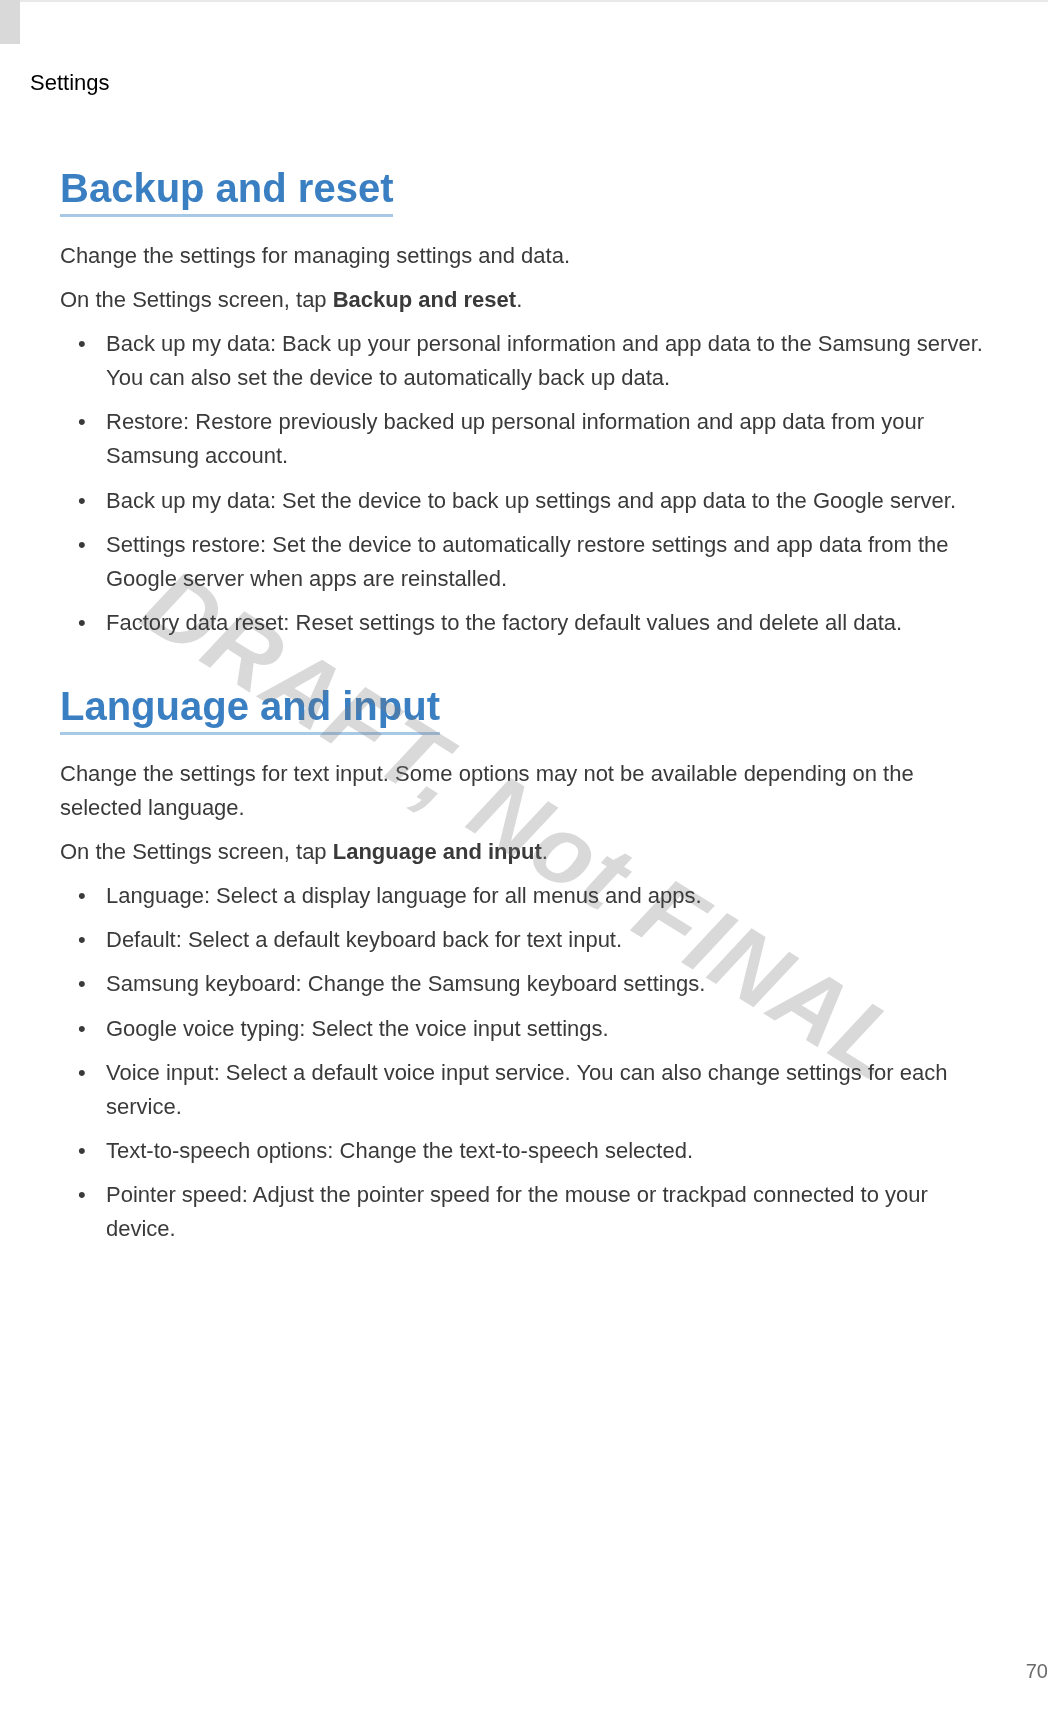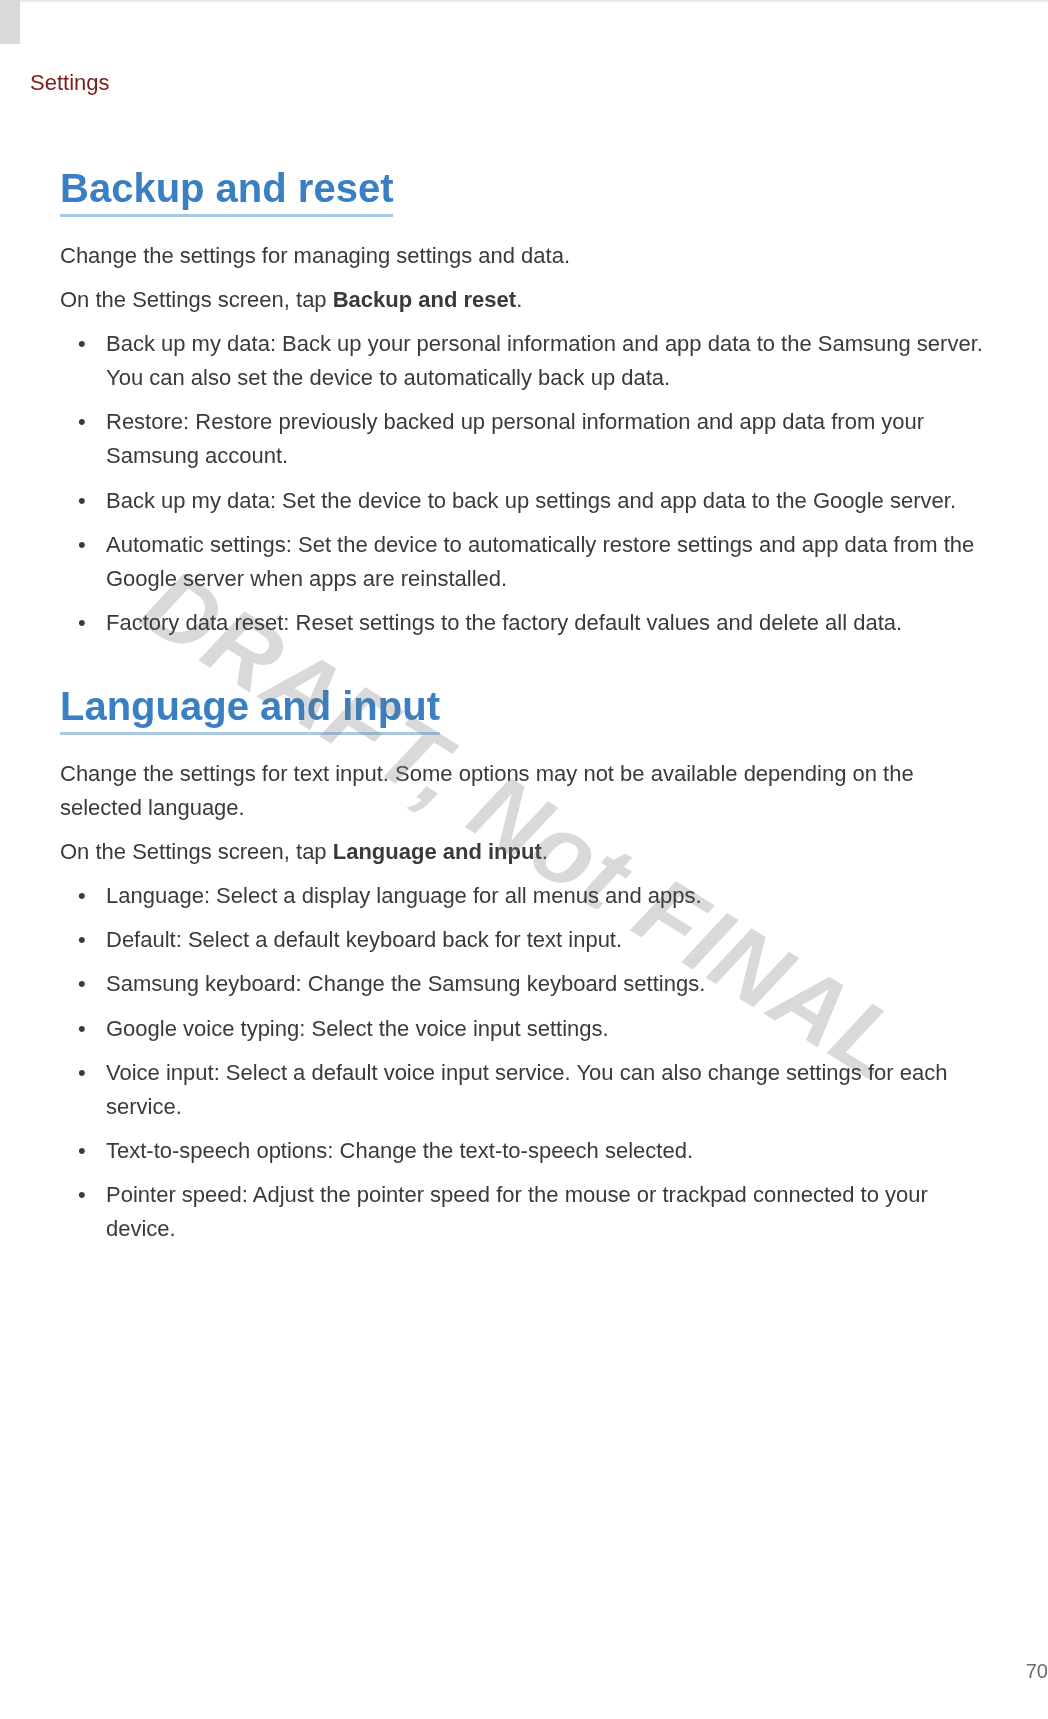--- a/index.html
+++ b/index.html
@@ -1,20 +1,20 @@
 <!DOCTYPE html>
 <html><head>
 <meta charset="utf-8">
 <style>
   * { margin: 0; padding: 0; box-sizing: border-box; }
   html, body { width: 1048px; height: 1719px; background: #fff; font-family: Arial, Helvetica, sans-serif; color: #3a3a3a; }
   .page { position: relative; width: 1048px; height: 1719px; padding: 70px 60px 40px 60px; }
   .left-tab { position: absolute; left: 0; top: 0; width: 20px; height: 44px; background: #d9d9d9; }
   .top-rule { position: absolute; left: 20px; top: 0; width: 1028px; height: 2px; background: #e9e9e9; }
-  .breadcrumb { font-size: 22px; color: #7f1d1d; margin-bottom: 70px; margin-left: -30px; }
+  .breadcrumb { font-size: 22px; color: #000000; margin-bottom: 70px; margin-left: -30px; }
   .section-title { font-size: 40px; font-weight: bold; color: #3a7fc2; border-bottom: 3px solid #a8c9e6; display: inline-block; padding-bottom: 4px; margin-bottom: 22px; line-height: 1.1; }
   .intro { font-size: 22px; line-height: 1.55; margin-bottom: 10px; }
   .intro .bold { font-weight: bold; }
   ul.items { list-style: none; margin: 10px 0 44px 0; }
   ul.items li { position: relative; padding-left: 46px; font-size: 22px; line-height: 1.55; margin-bottom: 10px; }
   ul.items li::before { content: "•"; position: absolute; left: 18px; top: 0; font-size: 22px; color: #3a3a3a; }
   .term { font-weight: normal; }
   .page-number { position: absolute; bottom: 36px; left: 0; width: 100%; text-align: right; font-size: 20px; color: #6b6b6b; }
   .watermark {
     position: absolute;
@@ -45,21 +45,21 @@
   <div class="section-block">
     <div class="section-title">Backup and reset</div>
     <p class="intro">Change the settings for managing settings and data.</p>
     <p class="intro">
       <span>On the Settings screen, tap </span><span class="bold">Backup and reset</span><span>.</span>
     </p>
     <ul class="items">
       <li><span class="term">Back up my data</span><span>: Back up your personal information and app data to the Samsung server. You can also set the device to automatically back up data.</span></li>
       <li><span class="term">Restore</span><span>: Restore previously backed up personal information and app data from your Samsung account.</span></li>
       <li><span class="term">Back up my data</span><span>: Set the device to back up settings and app data to the Google server.</span></li>
-      <li><span class="term">Automatic settings</span><span>: Set the device to automatically restore settings and app data from the Google server when apps are reinstalled.</span></li>
+      <li><span class="term">Settings restore</span><span>: Set the device to automatically restore settings and app data from the Google server when apps are reinstalled.</span></li>
       <li><span class="term">Factory data reset</span><span>: Reset settings to the factory default values and delete all data.</span></li>
     </ul>
   </div>
 
   <div class="section-block">
     <div class="section-title">Language and input</div>
     <p class="intro">Change the settings for text input. Some options may not be available depending on the selected language.</p>
     <p class="intro">
       <span>On the Settings screen, tap </span><span class="bold">Language and input</span><span>.</span>
     </p>

